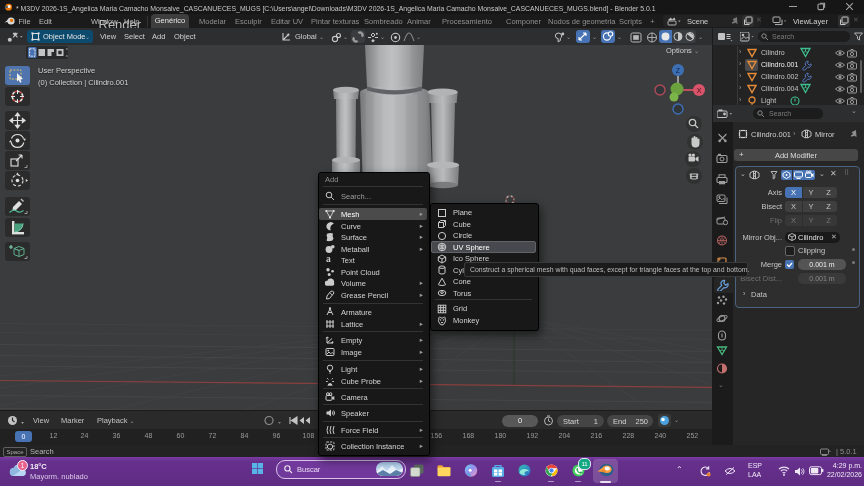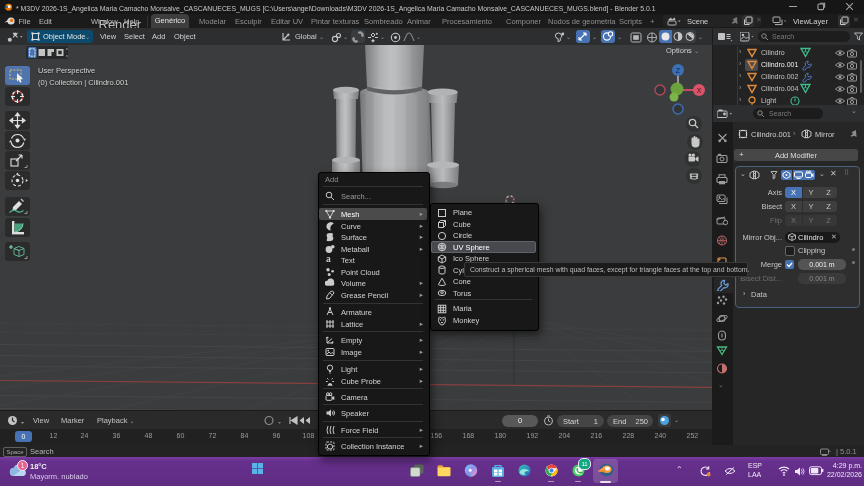--- a/index.html
+++ b/index.html
@@ -869,20 +869,34 @@
     <div class="abs" style="left:30px;top:5px;font-size:7.5px;color:#f4eef8;font-weight:bold;">18°C</div>
     <div class="abs" style="left:30px;top:14.5px;font-size:7.5px;color:#dcc9ea;">Mayorm. nublado</div>
 
     <svg class="abs" style="left:252px;top:6px" width="11" height="11" viewBox="0 0 11 11">
       <rect x="0" y="0" width="5.2" height="5.2" fill="#57b3e8"></rect>
           <rect x="5.8" y="0" width="5.2" height="5.2" fill="#57b3e8"></rect>
       <rect x="0" y="5.8" width="5.2" height="5.2" fill="#57b3e8"></rect>
           <rect x="5.8" y="5.8" width="5.2" height="5.2" fill="#57b3e8"></rect>
     </svg>
 
+    <div class="abs" style="left:276px;top:3px;width:128px;height:17px;background:#71399b;border:1px solid #d9c3ea;border-radius:9px;">
+      <svg class="abs" style="left:7px;top:4px" width="9" height="9" viewBox="0 0 9 9">
+            <circle cx="3.4" cy="3.4" r="2.6" fill="none" stroke="#f0e8f6" stroke-width="1.1"></circle>
+            <line x1="5.4" y1="5.4" x2="8" y2="8" stroke="#f0e8f6" stroke-width="1.1"></line>
+          </svg>
+      <div class="abs" style="left:20px;top:3.5px;font-size:7.5px;color:#ead9f5;">Buscar</div>
+
+      <div class="abs" style="left:99px;top:1px;width:27px;height:14px;border-radius:7px;overflow:hidden;background:linear-gradient(#a8c8e8,#d8e8f4);">
+        <svg width="27" height="14" viewBox="0 0 27 14">
+              <path d="M0 10 L6 4 L11 9 L16 3 L22 9 L27 6 V14 H0 Z" fill="#e8f2fa"></path>
+              <path d="M0 12 L7 8 L14 12 L20 8 L27 11 V14 H0 Z" fill="#5b7fa6"></path>
+            </svg>
+      </div>
+    </div>
 
     <svg class="abs" style="left:410px;top:7px" width="14" height="14" viewBox="0 0 14 14">
           <rect x="4" y="0.5" width="9.5" height="9" rx="1.5" fill="#5a6a5e"></rect>
           <rect x="0.5" y="3.5" width="9.5" height="9" rx="1.5" fill="#d4dacf" stroke="#7a8a7e" stroke-width="0.6"></rect>
         </svg>
 
     <svg class="abs" style="left:437px;top:7px" width="14" height="13" viewBox="0 0 14 13">
           <path d="M0.5 2.5 a1.2 1.2 0 0 1 1.2 -1.2 h3.4 l1.5 1.6 h5.7 a1.2 1.2 0 0 1 1.2 1.2 v1 H0.5 Z" fill="#e8a33d"></path>
           <rect x="0.5" y="3.6" width="13" height="8.6" rx="1.3" fill="#ffd65e"></rect>
         </svg>
@@ -1203,21 +1217,21 @@
           <ellipse cx="5" cy="4.6" rx="1.5" ry="0.8" class="ico" stroke-width="0.8"></ellipse>
         </svg>
         <span>Torus</span>
       </div>
   <div class="abs" style="left:435px;top:299px;width:97px;height:1px;background:#333;z-index:53;"></div>
   <div class="si" style="top:302.5px;">
         <svg width="10" height="10" viewBox="0 0 10 10">
           <rect x="1.2" y="1.2" width="7.6" height="7.6" class="ico" stroke-width="0.9"></rect>
           <path d="M1.2 3.7 h7.6 M1.2 6.3 h7.6 M3.7 1.2 v7.6 M6.3 1.2 v7.6" class="ico" stroke-width="0.7"></path>
         </svg>
-        <span>Maria</span>
+        <span>Grid</span>
       </div>
   <div class="si" style="top:314.5px;padding-left:44px;">
         <svg width="10" height="10" viewBox="0 0 10 10">
           <path d="M2 3 Q1 1.5 2.5 1.2 Q3.5 1 4 2 h2 Q6.5 1 7.5 1.2 Q9 1.5 8 3 q1.2 1.5 0 3.2 Q7 9 5 9 Q3 9 2 6.2 Q0.8 4.5 2 3Z" class="ico" stroke-width="0.9"></path>
           <circle cx="3.6" cy="4" r="0.7" fill="#cbcbcb"></circle>
           <circle cx="6.4" cy="4" r="0.7" fill="#cbcbcb"></circle>
           <path d="M4 6.5 h2" class="ico" stroke-width="0.8"></path>
         </svg>
         <span>Monkey</span>
       </div>

